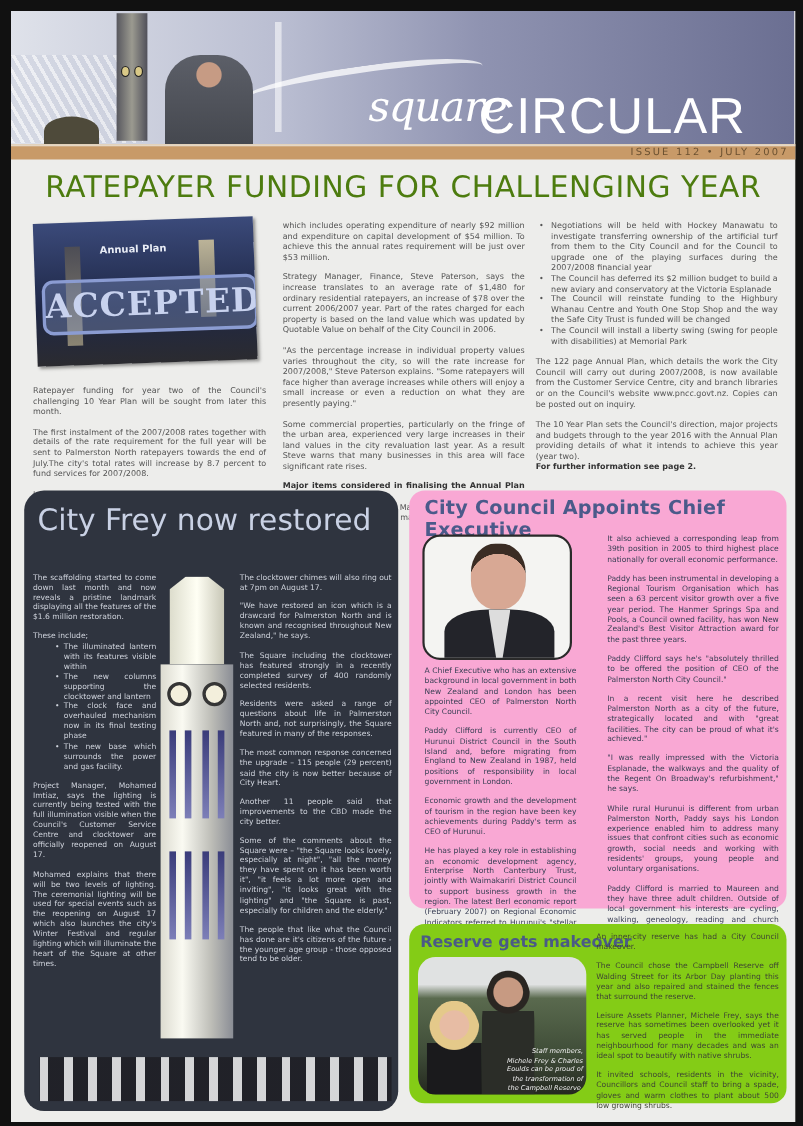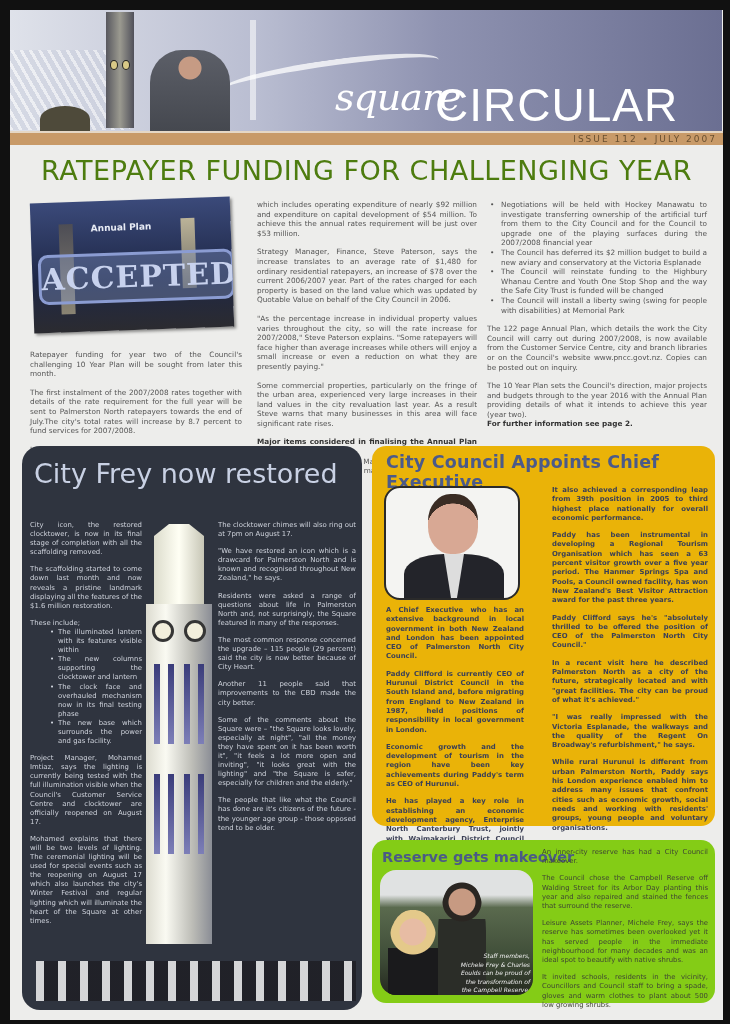--- a/index.html
+++ b/index.html
@@ -61,27 +61,27 @@
   .clocktower { position: absolute; left: 124px; top: 78px; width: 66px; height: 420px; }
   .ct-lantern { position: absolute; left: 8px; top: 0; width: 50px; height: 80px; background: linear-gradient(90deg, #dcdccc, #fffff4 50%, #c7c6b6); clip-path: polygon(30% 0, 70% 0, 100% 15%, 100% 100%, 0 100%, 0 15%); }
   .ct-body { position: absolute; left: 0; top: 80px; width: 66px; height: 340px; background: linear-gradient(90deg, #dcdbd0 0%, #fafaf2 30%, #bdbdb7 70%, #8a8d95 100%); }
   .ct-clock { position: absolute; top: 16px; width: 22px; height: 22px; border-radius: 50%; background: #f3efdc; border: 3px solid #353535; }
   .ct-clock.l { left: 6px; } .ct-clock.r { left: 38px; }
   .ct-slot { position: absolute; width: 6px; height: 80px; background: linear-gradient(#3a3c7a, #7d7fb8); }
   .ct-base { position: absolute; left: 14px; top: 515px; width: 320px; height: 40px;
     background: repeating-linear-gradient(90deg, #f2f2f2 0 8px, #1e1e24 8px 22px); opacity: .85; }
 
   
-  .ceo-panel { position: absolute; left: 362px; top: 436px; width: 343px; height: 380px; background: #eab308; border-radius: 14px; }
+  .ceo-panel { position: absolute; left: 362px; top: 436px; width: 343px; height: 380px; background: #f9a8d4; border-radius: 14px; }
   .ceo-title { position: absolute; left: 14px; top: 6px; font-size: 17.5px; font-weight: bold; color: #4b5a8a; letter-spacing: 0.2px; }
   .ceo-photo { position: absolute; left: 12px; top: 40px; width: 136px; height: 114px; border: 2px solid #2a2a2a; border-radius: 16px; background: #f4f4f2; overflow: hidden; }
   .ceo-head { position: absolute; left: 42px; top: 6px; width: 50px; height: 60px; border-radius: 45% 45% 45% 45%; background: radial-gradient(circle at 50% 60%, #d8a894 0 60%, transparent 61%), #3a2c24; }
   .ceo-suit { position: absolute; left: 18px; top: 66px; width: 100px; height: 50px; background: #23242a; border-radius: 40% 40% 0 0; }
   .ceo-shirt { position: absolute; left: 58px; top: 66px; width: 20px; height: 50px; background: #ddd; clip-path: polygon(0 0, 100% 0, 60% 100%, 40% 100%); }
-  .ceo-col { position: absolute; font-size: 6.9px; line-height: 9.3px; color: #3b4056; text-align: justify; font-weight: bold; }
+  .ceo-col { position: absolute; font-size: 6.9px; line-height: 9.3px; color: #3b4056; text-align: justify; }
   .ceo-col p { margin-bottom: 8px; }
   .ceo-left { left: 14px; top: 160px; width: 138px; }
   .ceo-right { left: 180px; top: 40px; width: 156px; }
 
   
   .reserve-panel { position: absolute; left: 362px; top: 830px; width: 343px; height: 163px; background: #84cc16; border-radius: 14px; }
   .reserve-title { position: absolute; left: 10px; top: 9px; font-size: 14.5px; font-weight: bold; color: #4a5a86; }
   .reserve-photo { position: absolute; left: 8px; top: 30px; width: 153px; height: 125px; border-radius: 16px; overflow: hidden;
     background: linear-gradient(180deg, #e0e2e2 0 20%, #5a6a4e 30%, #3f4d38 70%, #24281f 100%); }
   .rp-woman { position: absolute; left: 8px; top: 40px; width: 50px; height: 85px; border-radius: 45% 45% 0 0; background: radial-gradient(circle at 25px 22px, #e7bca4 0 13px, #e4c98a 14px 22px, transparent 23px), linear-gradient(transparent 45%, #1a1a1c 45%); }
@@ -146,21 +146,20 @@
       <li>The Council will install a liberty swing (swing for people with disabilities) at Memorial Park</li>
     </ul>
     <p>The 122 page Annual Plan, which details the work the City Council will carry out during 2007/2008, is now available from the Customer Service Centre, city and branch libraries or on the Council's website www.pncc.govt.nz. Copies can be posted out on inquiry.</p>
     <p style="margin-bottom:0">The 10 Year Plan sets the Council's direction, major projects and budgets through to the year 2016 with the Annual Plan providing details of what it intends to achieve this year (year two).</p>
     <div class="bold">For further information see page 2.</div>
   </div>
 
   <div class="city-icon-panel">
     <div class="city-icon-title">City Frey now restored</div>
     <div class="ci-col ci-left">
-      <p>City icon, the restored clocktower, is now in its final stage of completion with all the scaffolding removed.</p>
       <p>The scaffolding started to come down last month and now reveals a pristine landmark displaying all the features of the $1.6 million restoration.</p>
       <p style="margin-bottom:0">These include;</p>
       <ul>
         <li>The illuminated lantern with its features visible within</li>
         <li>The new columns supporting the clocktower and lantern</li>
         <li>The clock face and overhauled mechanism now in its final testing phase</li>
         <li>The new base which surrounds the power and gas facility.</li>
       </ul>
       <p>Project Manager, Mohamed Imtiaz, says the lighting is currently being tested with the full illumination visible when the Council's Customer Service Centre and clocktower are officially reopened on August 17.</p>
       <p>Mohamed explains that there will be two levels of lighting. The ceremonial lighting will be used for special events such as the reopening on August 17 which also launches the city's Winter Festival and regular lighting which will illuminate the heart of the Square at other times.</p>
@@ -177,24 +176,25 @@
         <div class="ct-slot" style="left:8px;top:170px"></div>
         <div class="ct-slot" style="left:22px;top:170px"></div>
         <div class="ct-slot" style="left:38px;top:170px"></div>
         <div class="ct-slot" style="left:52px;top:170px"></div>
       </div>
     </div>
     <div class="ct-base"></div>
     <div class="ci-col ci-right">
       <p>The clocktower chimes will also ring out at 7pm on August 17.</p>
       <p>"We have restored an icon which is a drawcard for Palmerston North and is known and recognised throughout New Zealand," he says.</p>
+      <p>The Square including the clocktower has featured strongly in a recently completed survey of 400 randomly selected residents.</p>
       <p>Residents were asked a range of questions about life in Palmerston North and, not surprisingly, the Square featured in many of the responses.</p>
       <p>The most common response concerned the upgrade – 115 people (29 percent) said the city is now better because of City Heart.</p>
       <p>Another 11 people said that improvements to the CBD made the city better.</p>
-      <p>Some of the comments about the Square were – "the Square looks lovely, especially at night", "all the money they have spent on it has been worth it", "it feels a lot more open and inviting", "it looks great with the lighting" and "the Square is safer, especially for children and the elderly."</p>
+      <p>Some of the comments about the Square were – "the Square looks lovely, especially at night", "all the money they have spent on it has been worth it", "it feels a lot more open and inviting", "it looks great with the lighting" and "the Square is past, especially for children and the elderly."</p>
       <p>The people that like what the Council has done are it's citizens of the future - the younger age group - those opposed tend to be older.</p>
     </div>
   </div>
 
   <div class="ceo-panel">
     <div class="ceo-title">City Council Appoints Chief Executive</div>
     <div class="ceo-photo">
       <div class="ceo-suit"></div>
       <div class="ceo-shirt"></div>
       <div class="ceo-head"></div>

